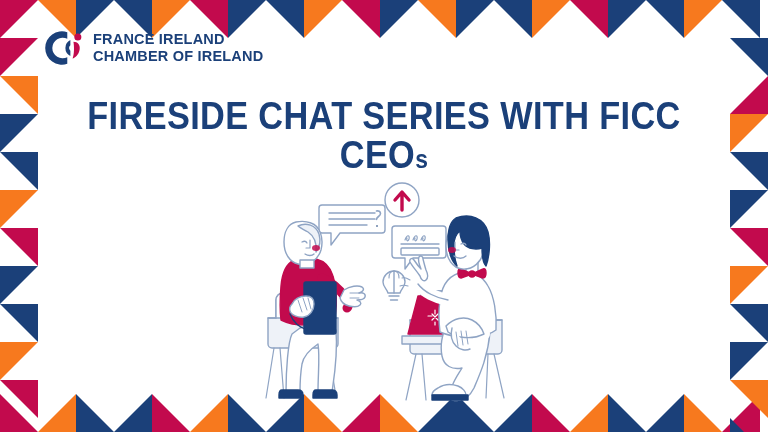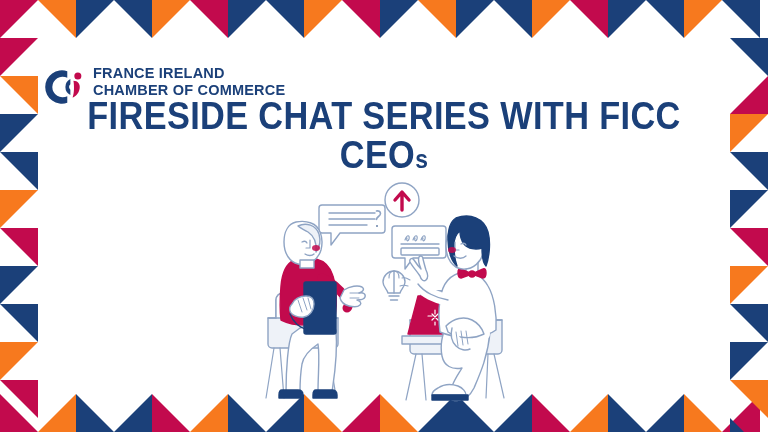--- a/index.html
+++ b/index.html
@@ -13,21 +13,21 @@
   .poster{
     position:relative;width:768px;height:432px;background:#ffffff;overflow:hidden;
   }
 
   
   .border-layer{position:absolute;inset:0;pointer-events:none;}
   .tri{position:absolute;width:38px;height:38px;}
 
   
   .logo{
-    position:absolute;left:40px;top:26px;display:flex;gap:9px;margin-top:39px;
+    position:absolute;left:40px;top:26px;display:flex;align-items:center;gap:9px;
   }
   .logo-mark{width:44px;height:44px;flex:0 0 44px;}
   .logo-text{
     font-family:"Liberation Sans", sans-serif;
     font-weight:bold;font-size:14.5px;line-height:1.18;
     letter-spacing:0.2px;color:#1B4079;white-space:nowrap;
   }
   .logo-text span{display:block;}
 
   
@@ -117,21 +117,21 @@
 
   <div class="logo">
     <svg class="logo-mark" viewBox="0 0 100 100">
       <path d="M62 14 A38 38 0 1 0 62 86 L62 71 A23.5 23.5 0 1 1 62 29 Z" fill="#1B4079"></path>
       <path d="M69 32 A20 20 0 0 0 69 68 L69 56 A8.5 8.5 0 0 1 69 44 Z" fill="#1B4079"></path>
       <path d="M76 36 C86 36 92 44 90 54 C88 66 80 72 74 74 C78 64 78 48 76 36 Z" fill="#C20A4D"></path>
       <circle cx="86" cy="25" r="8" fill="#C20A4D"></circle>
     </svg>
     <div class="logo-text">
       <span>FRANCE IRELAND</span>
-      <span>CHAMBER OF COMMERCE</span>
+      <span>CHAMBER OF IRELAND</span>
     </div>
   </div>
 
   <div class="headline"><span>FIRESIDE CHAT SERIES WITH FICC CEO</span><span class="sub">s</span></div>
 
   <div class="illus">
     <svg viewBox="0 0 290 226" width="290" height="226">
       <g fill="none" stroke="#8FA4C4" stroke-width="1.4" stroke-linecap="round" stroke-linejoin="round">
 
         <g>

